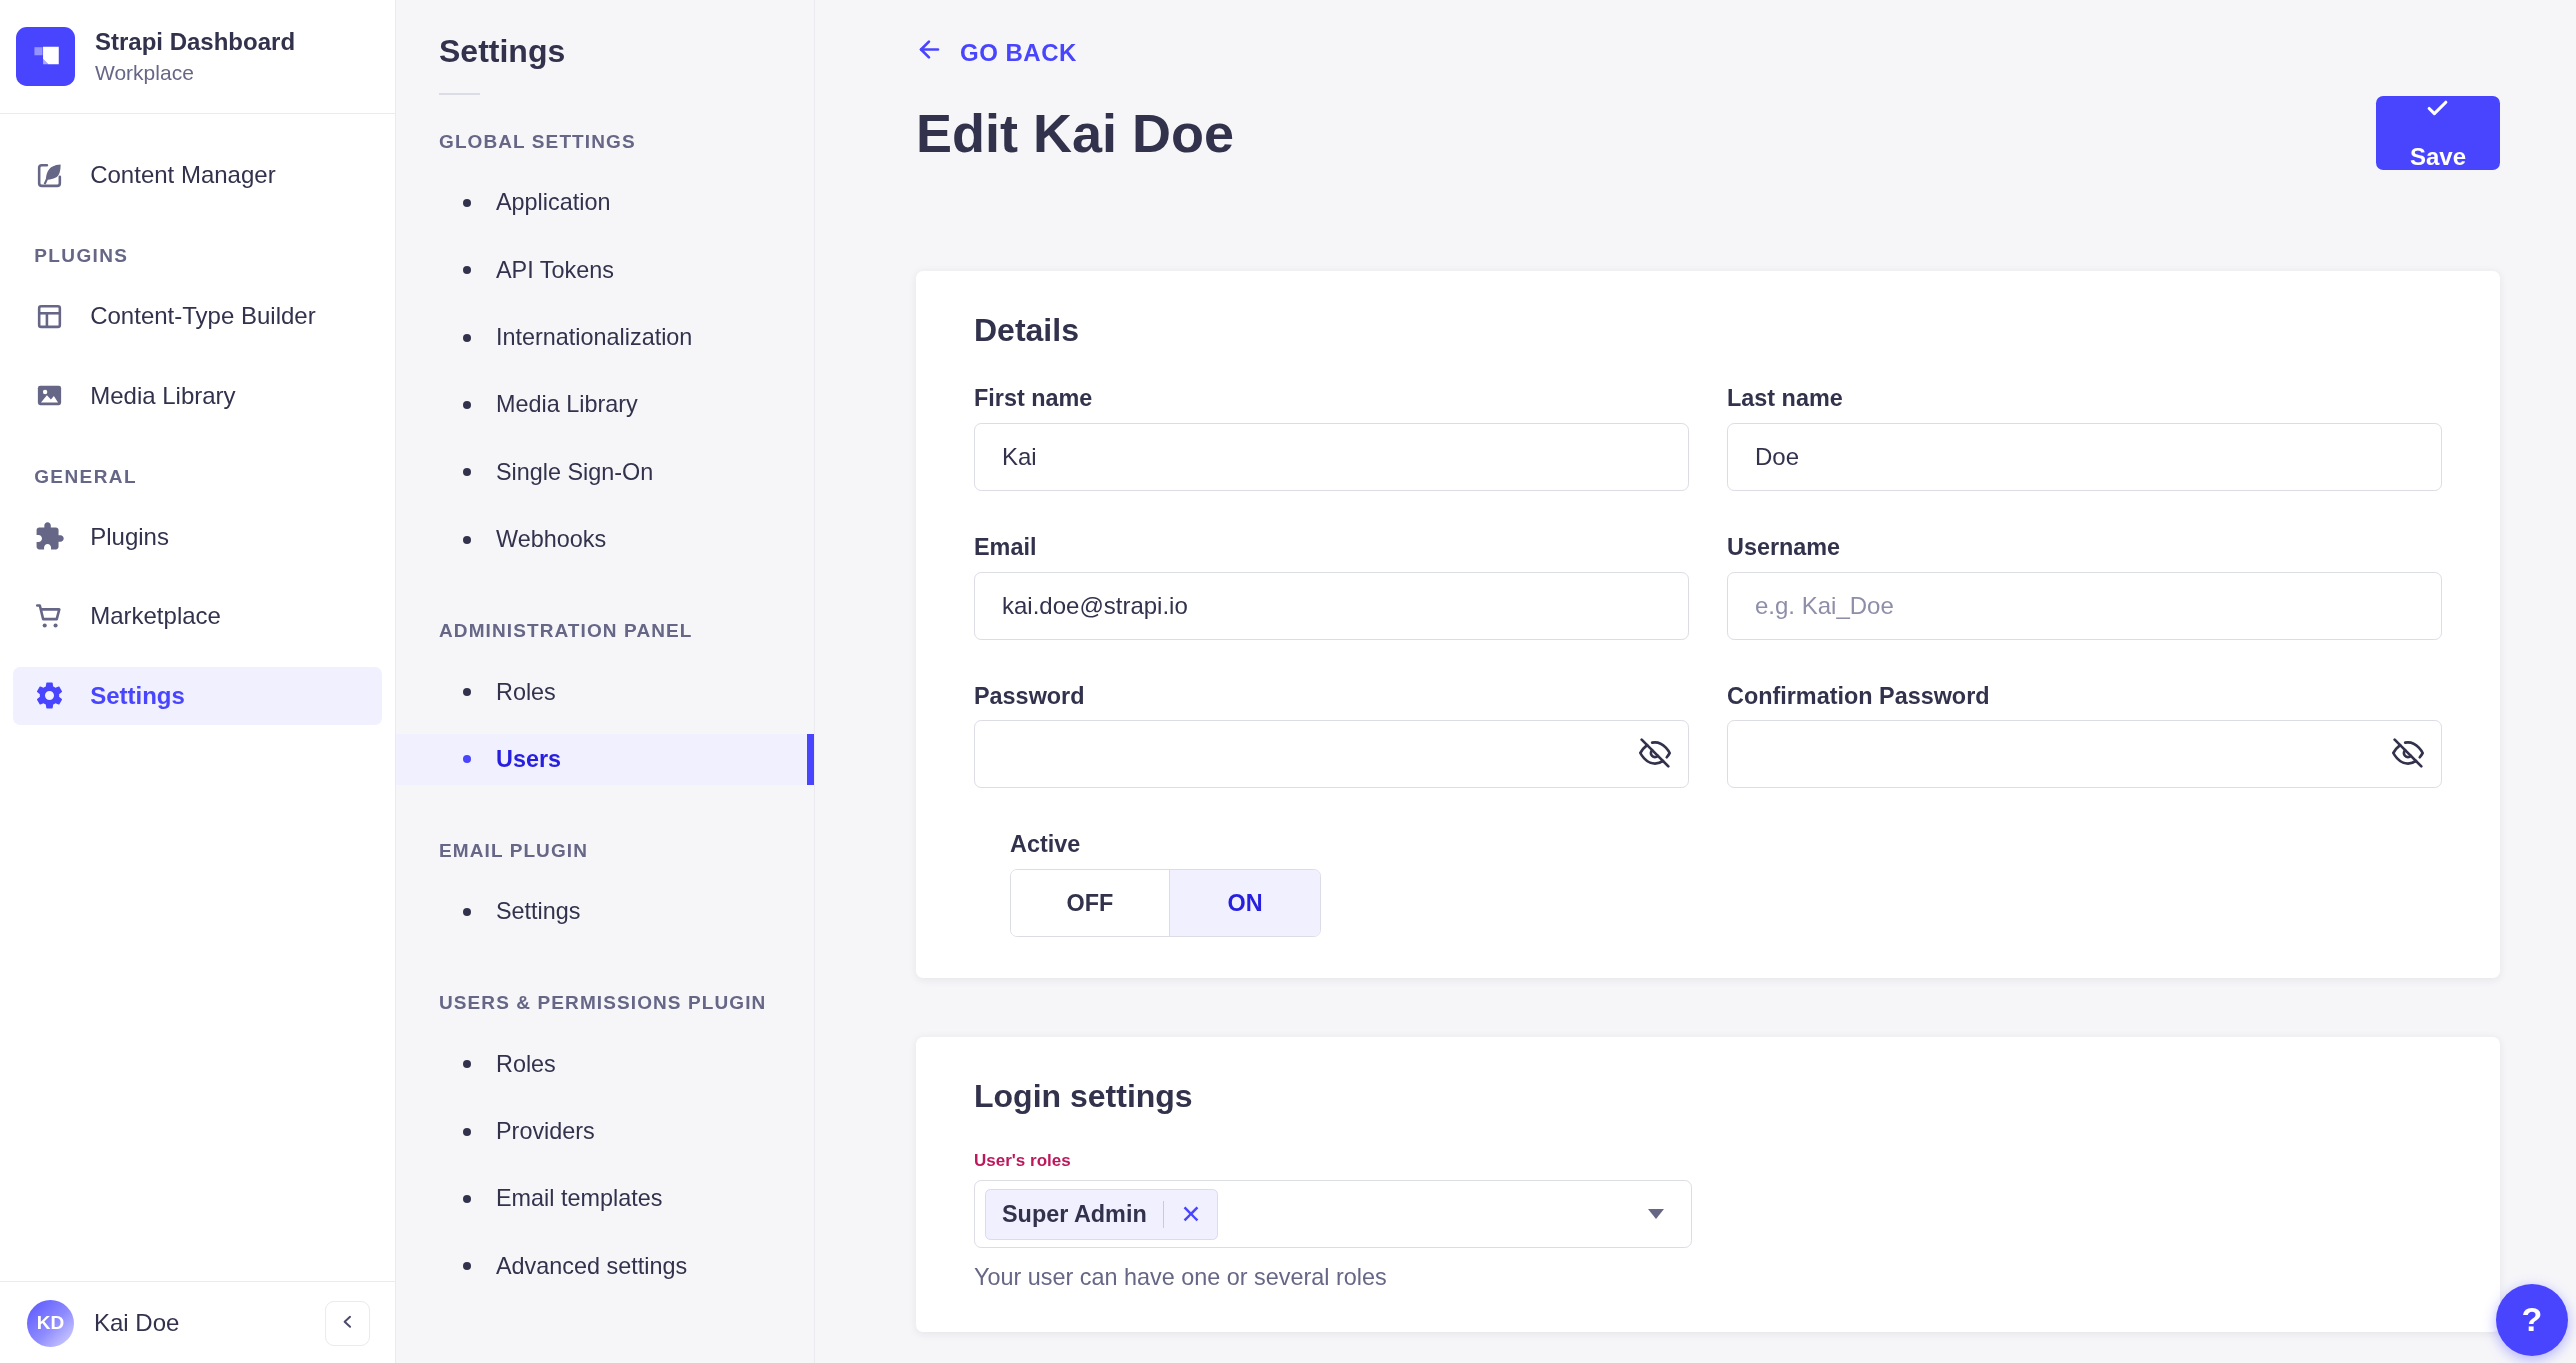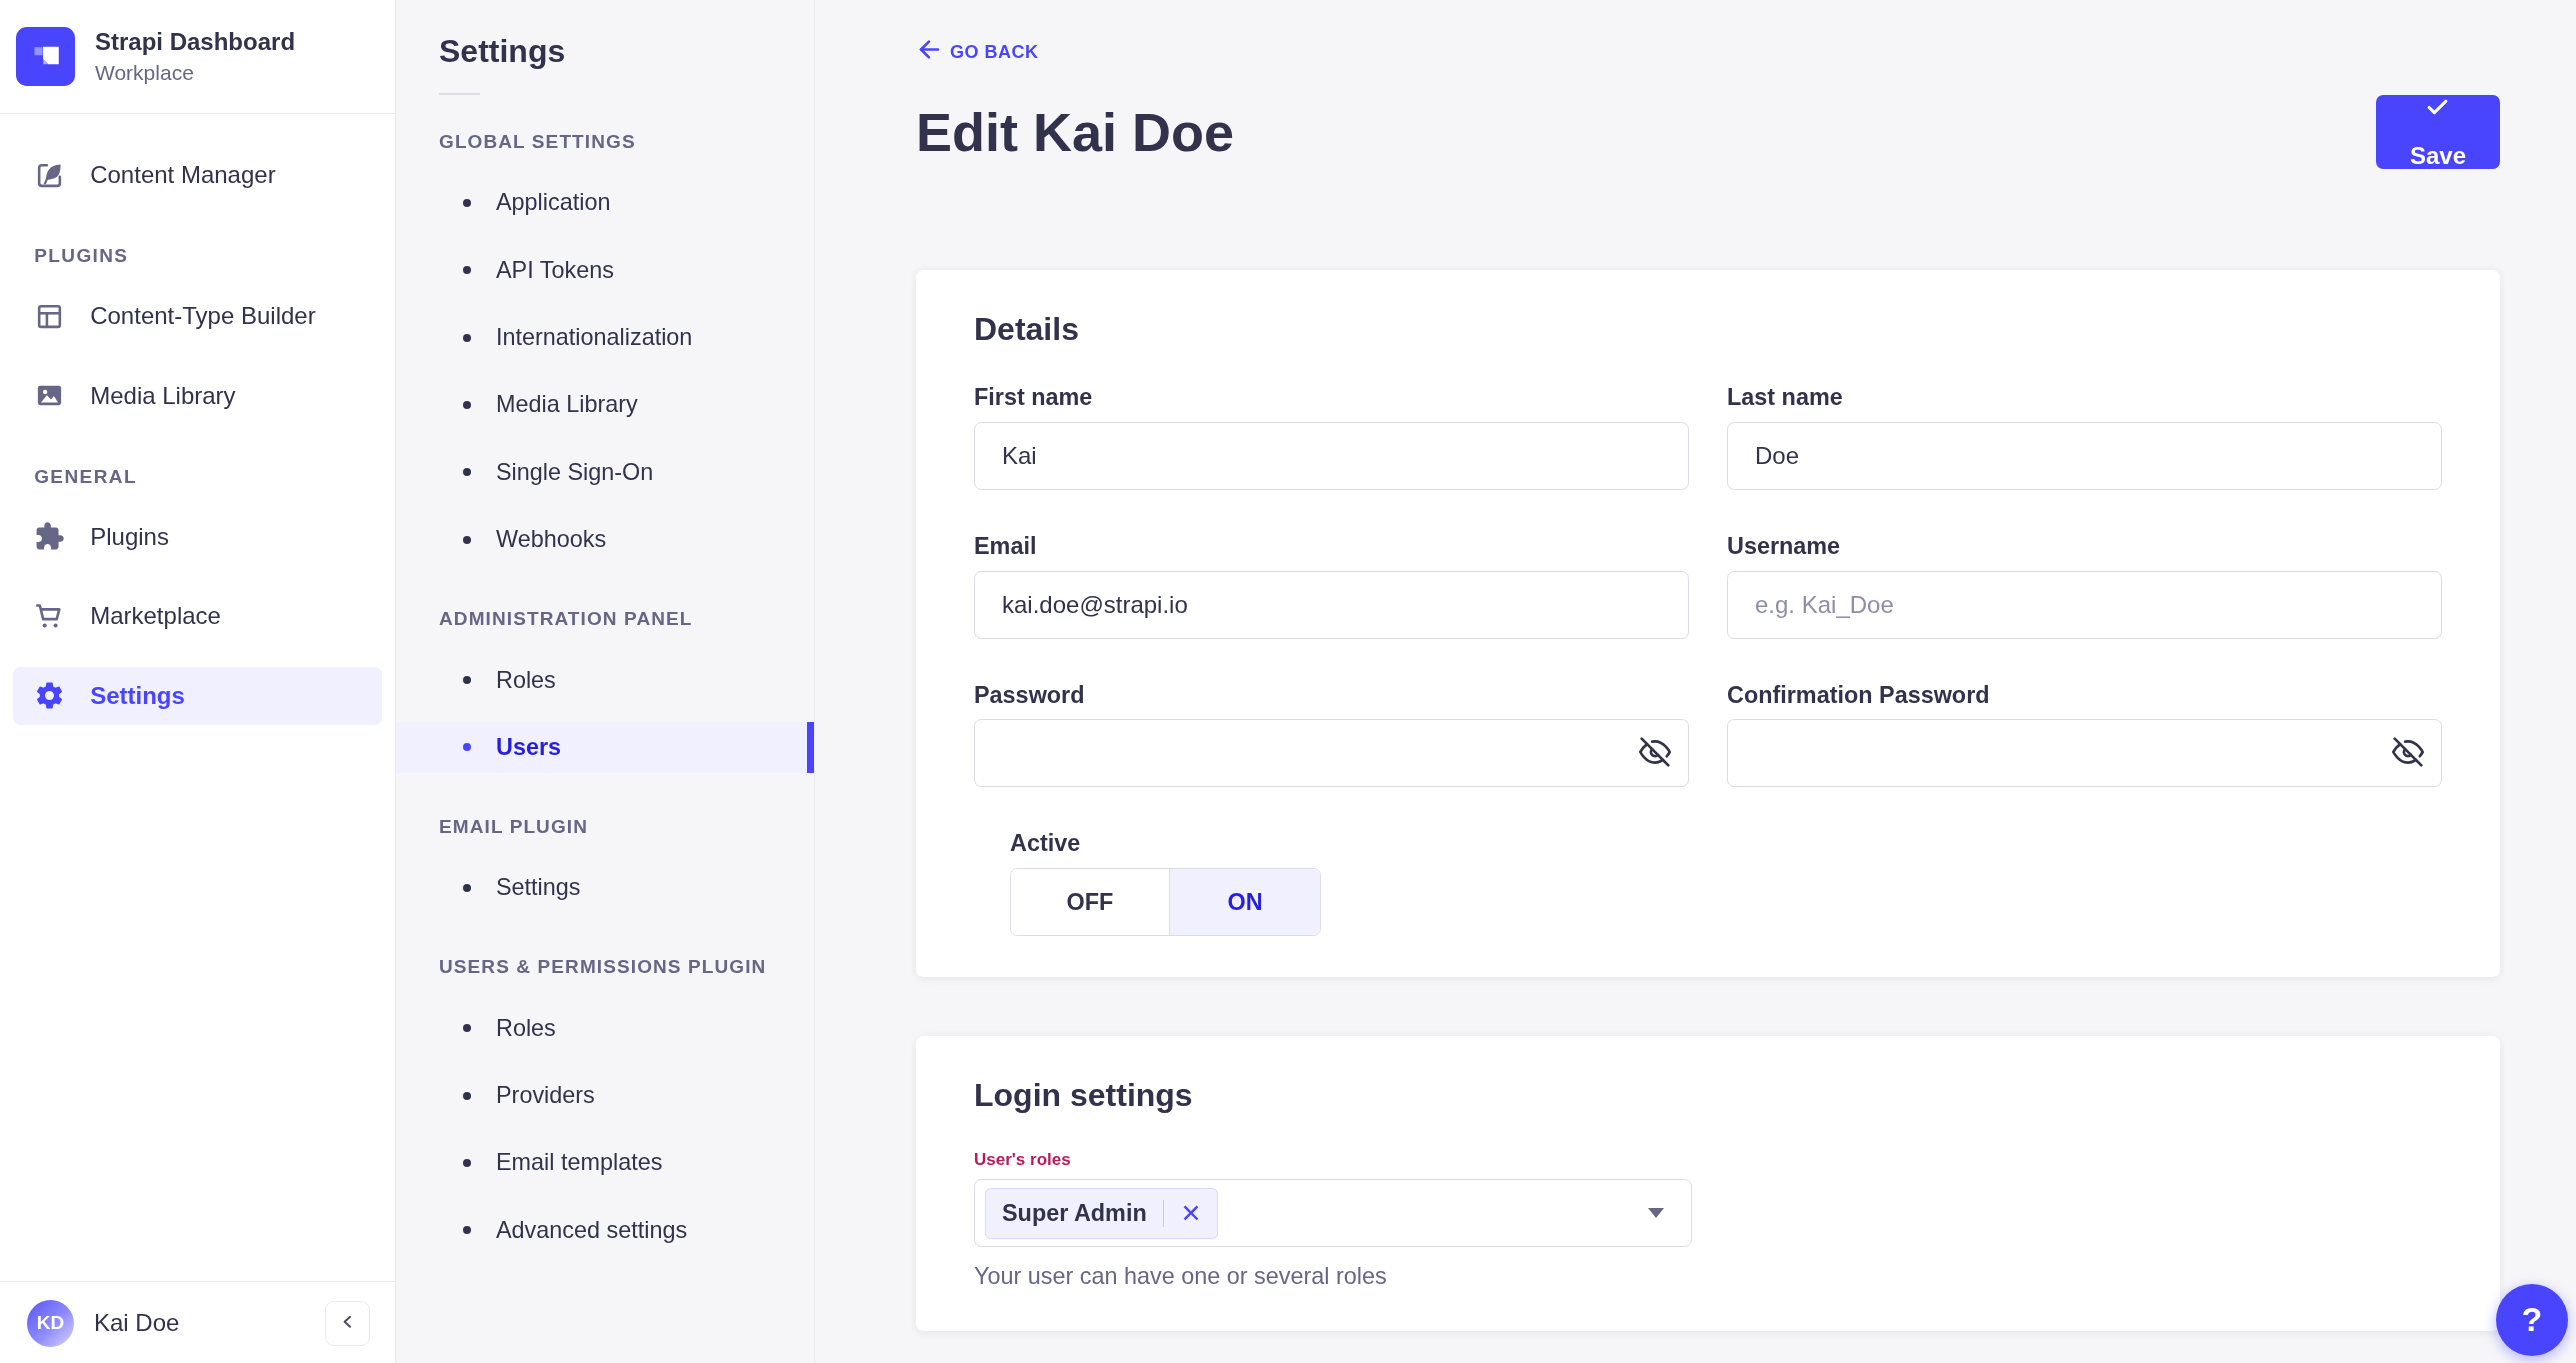--- a/index.html
+++ b/index.html
@@ -33,35 +33,35 @@
   .user-name{flex:1;font-size:24px;color:#32324d;}
   .collapse-btn{width:45px;height:45px;border:1.8px solid #eaeaef;border-radius:9px;
     background:#ffffff;display:flex;align-items:center;justify-content:center;cursor:pointer;padding:0;}
   .collapse-btn svg{width:21.6px;height:21.6px;}
 
   
   .subnav{width:419px;min-width:419px;background:#f6f6f9;border-right:1.8px solid #eaeaef;
     box-sizing:border-box;padding-top:31px;position:relative;overflow:hidden;}
   .subnav-title{font-size:32px;font-weight:700;color:#32324d;margin:0 0 0 43px;line-height:40px;}
   .subnav-divider{width:41px;border-top:2.7px solid #dcdce4;margin:21.6px 0 0 43px;}
-  .subnav-section{margin-top:43px;}
+  .subnav-section{margin-top:55px;}
   .subnav-section.first{margin-top:36px;}
   .subnav-label{font-size:19px;font-weight:700;letter-spacing:1.1px;color:#666687;
     margin:0 0 25px 43px;}
   .subnav-item{position:relative;display:flex;align-items:center;gap:25px;
     padding:11.7px 0 11.7px 67px;margin-bottom:17px;font-size:23.4px;color:#32324d;cursor:pointer;}
   .bullet{width:8px;height:8px;border-radius:50%;background:#32324d;flex:0 0 8px;}
   .subnav-item.active{background:#f0f0ff;color:#271fe0;font-weight:700;}
   .subnav-item.active .bullet{background:#4945ff;}
   .subnav-item.active::after{content:"";position:absolute;right:0;top:0;bottom:0;width:7.2px;background:#4945ff;}
 
   
   .main{flex:1;padding:36px 76px 0 101px;box-sizing:border-box;position:relative;overflow:hidden;}
-  .back-row{display:inline-flex;align-items:center;gap:7px;color:#4945ff;font-weight:700;
-    font-size:18px;letter-spacing:0.5px;cursor:pointer;}
+  .back-row{display:inline-flex;align-items:center;gap:17px;color:#4945ff;font-weight:700;
+    font-size:24px;letter-spacing:0.5px;cursor:pointer;}
   .back-row svg{width:27px;height:27px;}
   .title-row{display:flex;justify-content:space-between;align-items:center;margin-top:27px;}
   .page-title{font-size:54px;font-weight:700;color:#32324d;margin:0;line-height:74px;}
   .save-btn{background:#4945ff;color:#ffffff;font-size:24px;font-weight:700;border:none;
     border-radius:7.2px;height:74px;padding:0 34px;display:flex;align-items:center;gap:16px;
     cursor:pointer;font-family:"Liberation Sans", sans-serif;flex-direction:column;}
   .save-btn svg{width:25px;height:25px;}
 
   .card{background:#ffffff;border-radius:7.2px;box-shadow:0 1.8px 9px rgba(33,33,52,0.08);
     padding:41px 58px;}

